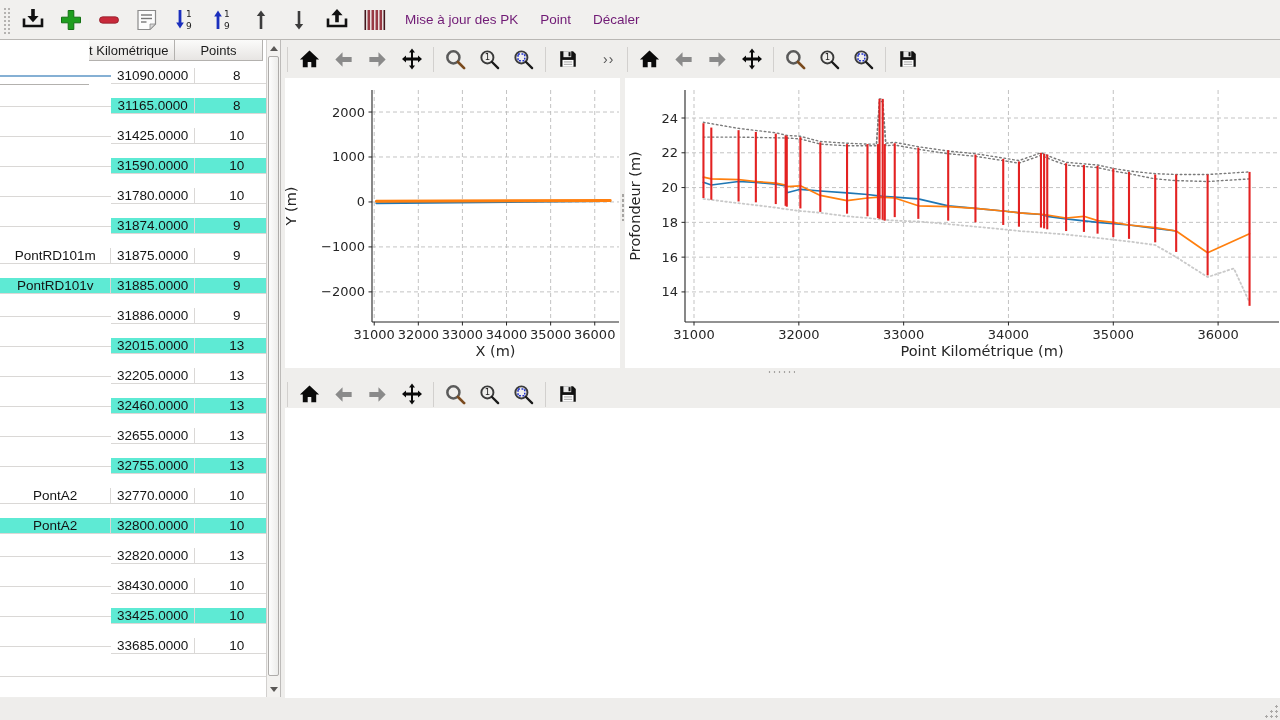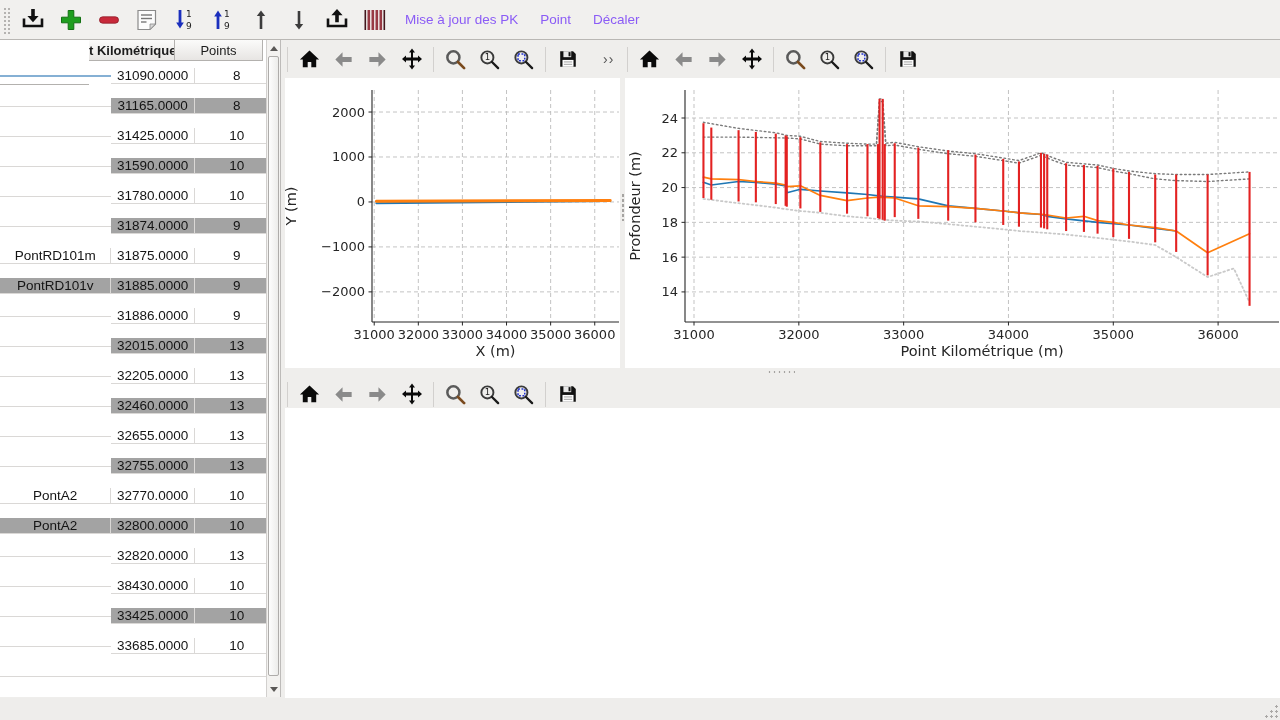--- a/index.html
+++ b/index.html
@@ -16,36 +16,36 @@
     position:absolute; left:0; top:0; width:1280px; height:40px;
     background:#f1f0ee; border-bottom:1px solid #b9b7b4;
     display:flex; align-items:center; gap:4px; padding-left:2px;
   }
   .grip {
     width:8px; height:28px; margin-right:2px;
     background-image: radial-gradient(#b5b3b1 1px, transparent 1.2px);
     background-size:4px 4px; background-position:1px 1px;
   }
   .tbtn { width:34px; height:34px; display:flex; align-items:center; justify-content:center; border-radius:3px; }
-  .txtbtn { padding:5px 9px; font-size:13.5px; color:#8b5cf6; border-radius:3px; white-space:nowrap; }
+  .txtbtn { padding:5px 9px; font-size:13.5px; color:#701a75; border-radius:3px; white-space:nowrap; }
   
   .table-panel {
     position:absolute; left:0; top:40px; width:281px; height:657px;
     background:#ffffff; border-right:1px solid #bdbbb9; overflow:hidden;
   }
   .thead { display:flex; height:21px; }
   .th {
     background:linear-gradient(#fbfbfa,#e7e5e3);
     border-right:1px solid #b3b1ae; border-bottom:1px solid #b3b1ae;
     font-size:13px; color:#1c1c1c; display:flex; align-items:center; justify-content:center;
     overflow:hidden; white-space:nowrap;
   }
-  .th.c0 { width:89px;margin-top:44px; } .th.c1 { width:86px; justify-content:flex-start;font-weight:bold; } .th.c2 { width:88px; }
+  .th.c0 { width:89px;margin-top:44px; } .th.c1 { width:86px; justify-content:flex-start; } .th.c2 { width:88px; }
   .trow { display:flex; height:30px;align-items:center; }
-  .trow.alt .td { background:#a3a3a3; }
+  .trow.alt .td { background:#5eead4; }
   .td {
     background:#ffffff; border-right:1px solid #dad8d6; border-bottom:1px solid #dad8d6;
     font-size:13.5px; color:#141414; display:flex; align-items:center; justify-content:center;
     overflow:hidden; white-space:nowrap;
   }
   .td.c0 { width:115px; } .td.c1 { width:86px; } .td.c2 { width:88px; }
   .td.sel { background:#d8eaf8 !important; border:1px solid #85b0d4; }
   
   .vscroll {
     position:absolute; right:0; top:0; width:14px; height:657px;

